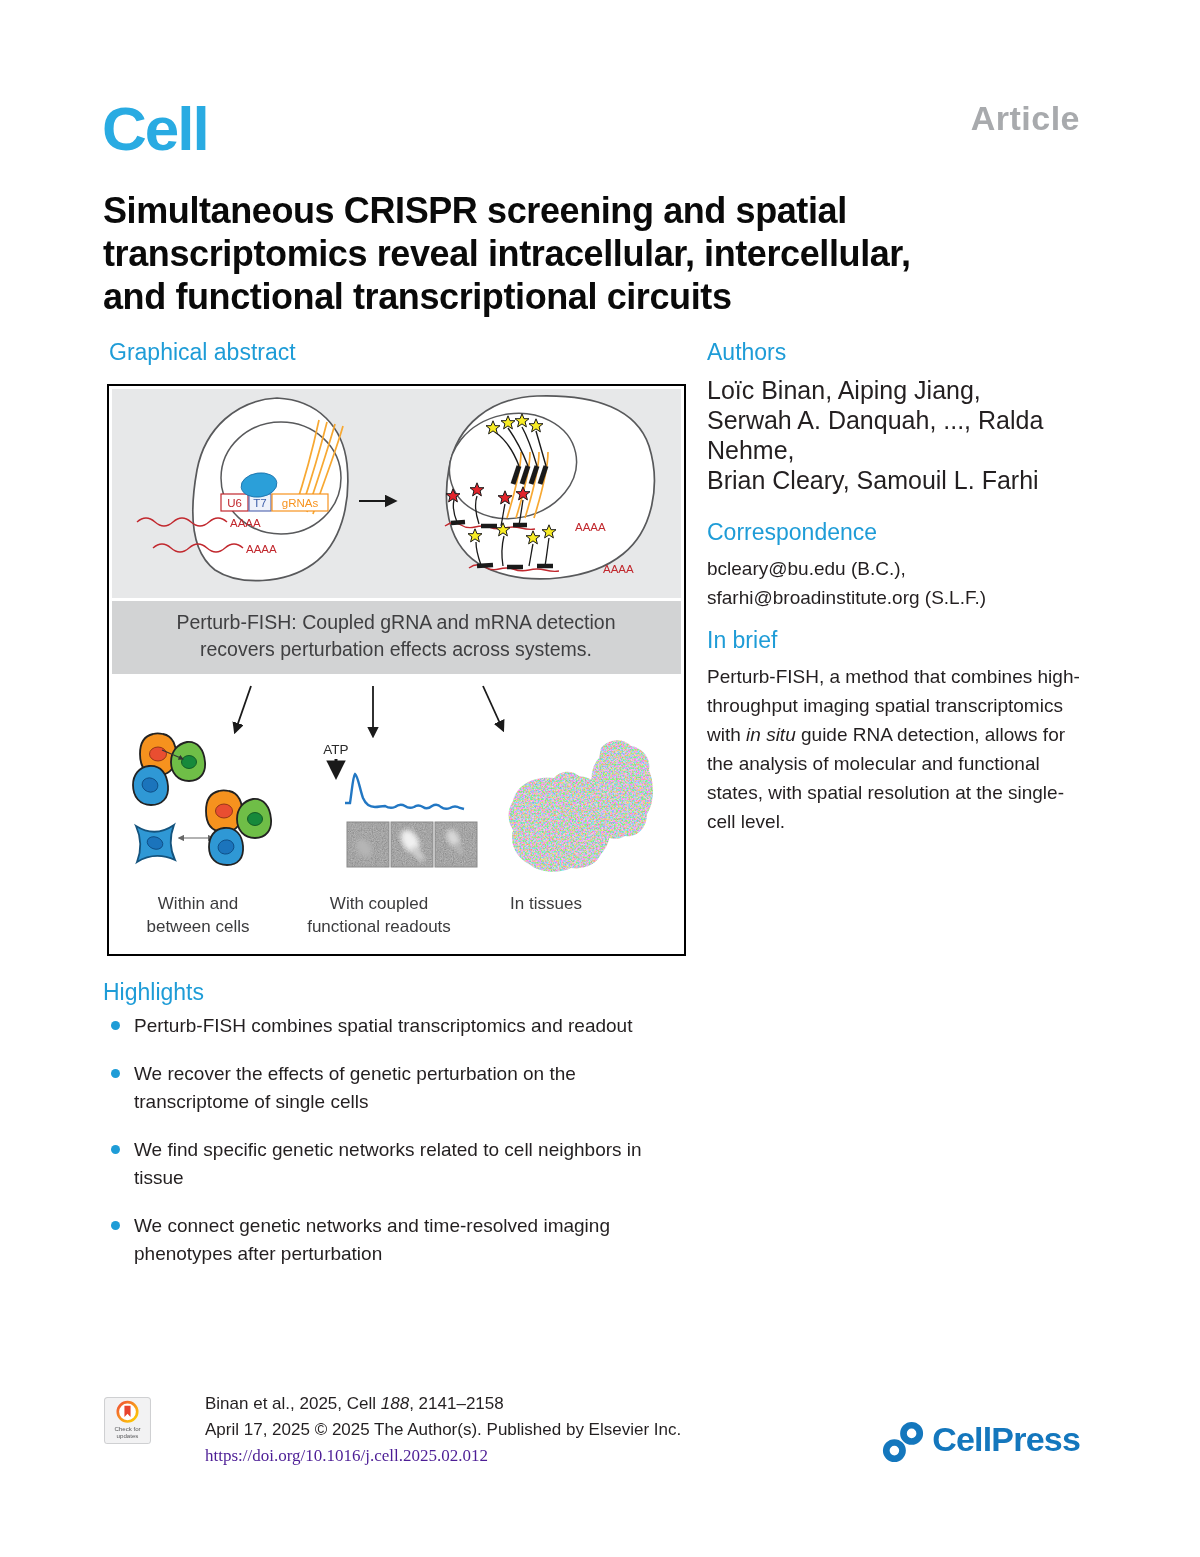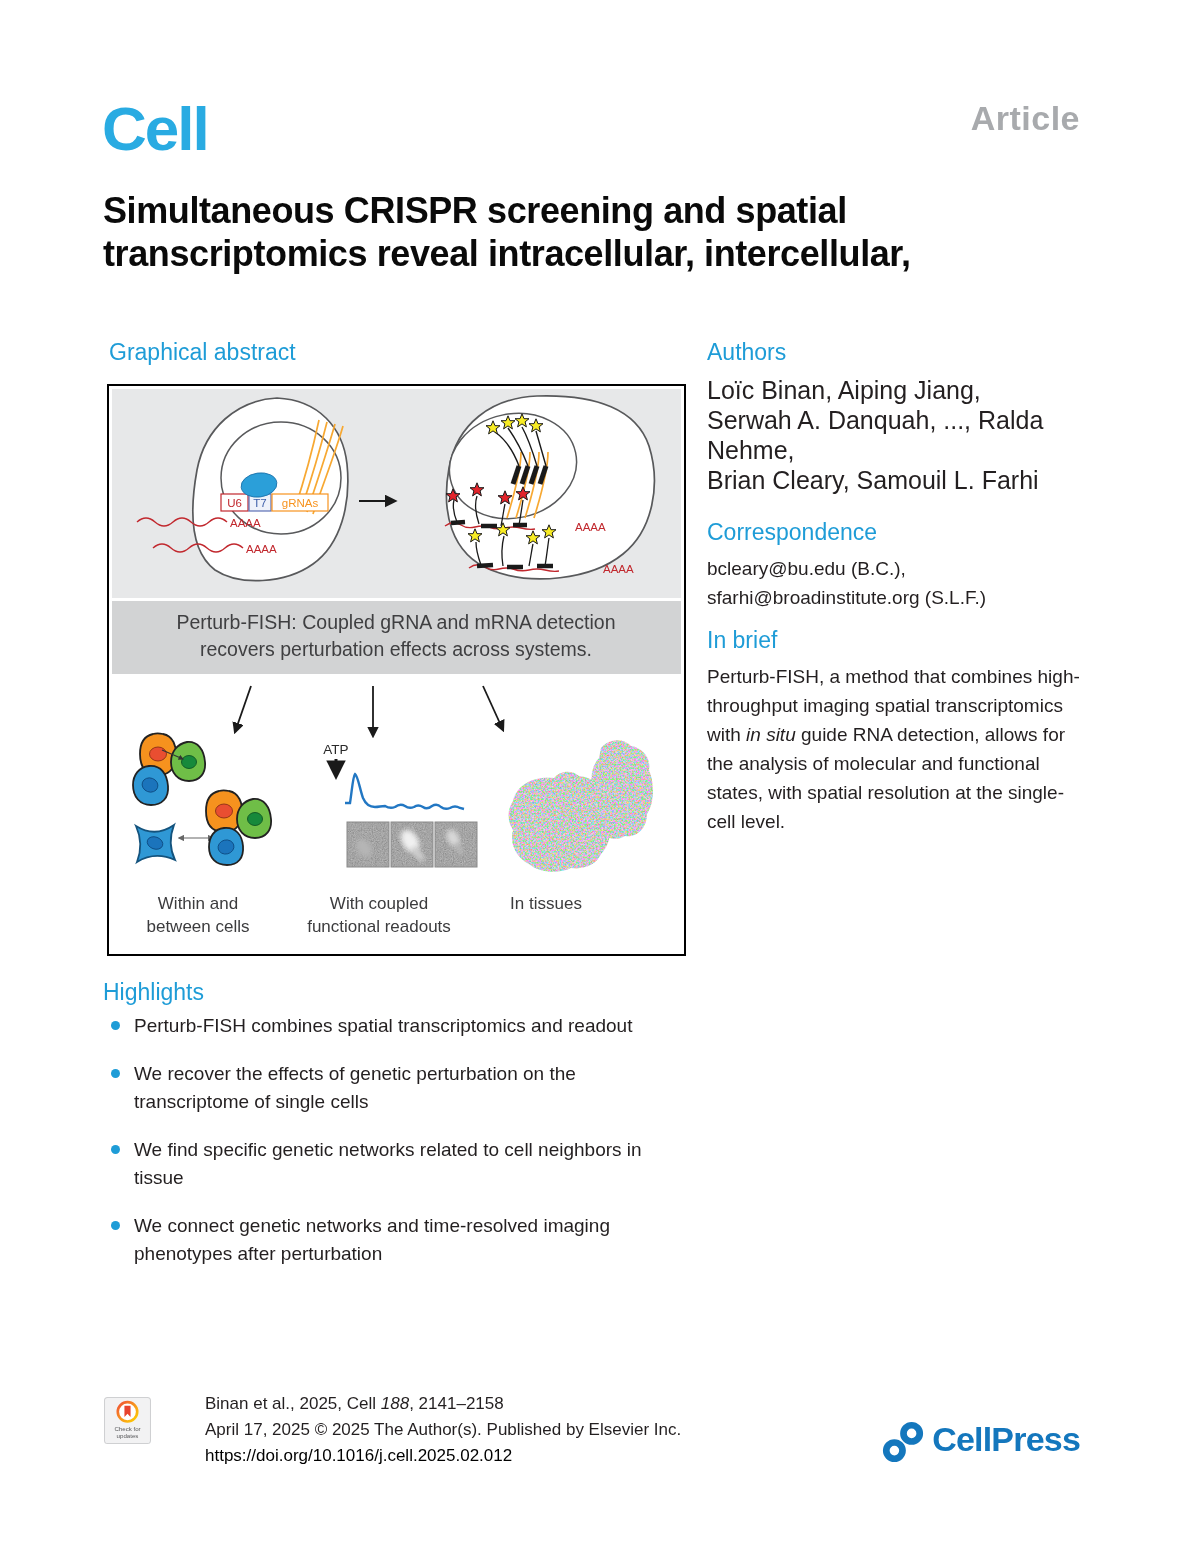--- a/index.html
+++ b/index.html
@@ -23,35 +23,36 @@
   .corr-lines .email{cursor:pointer;}
   .brief-text{margin-top:8px;font-size:19px;line-height:29px;width:382px;}
   .brief-text .it{font-style:italic;}
   .hl-heading{position:absolute;left:103px;top:979px;}
   .hl-list{position:absolute;left:103px;top:1012px;width:625px;}
   .hl-item{position:relative;padding-left:31px;margin-bottom:20px;font-size:19px;line-height:28px;}
   .hl-bullet{position:absolute;left:8px;top:9px;width:9px;height:9px;border-radius:50%;background:#1e9cd7;}
   .footer-badge{position:absolute;left:104px;top:1397px;width:47px;height:47px;cursor:pointer;}
   .footer-cite{position:absolute;left:205px;top:1391px;font-size:17px;line-height:26px;}
   .vol-italic{font-style:italic;}
-  .doi{color:#000000;text-decoration:none;cursor:pointer;display:inline-block;}
+  .doi{color:#4c1d95;text-decoration:none;cursor:pointer;display:inline-block;font-family:Liberation Serif, serif;}
   .cellpress{position:absolute;top:1420px;right:120px;display:flex;align-items:flex-start;gap:7px;cursor:pointer;}
   .cellpress-text{font-size:34px;font-weight:bold;color:#1477bd;letter-spacing:-.8px;}
 </style>
 </head>
 <body>
 
 <div class="page">
 
   <div class="cell-logo">Cell</div>
   <div class="article-badge">Article</div>
 
   <div class="title">
     <div>Simultaneous CRISPR screening and spatial</div>
     <div>transcriptomics reveal intracellular, intercellular,</div>
+    <div>and functional transcriptional circuits</div>
   </div>
 
   <div class="sec-heading ga-heading">Graphical abstract</div>
 
   <div class="figure">
     <svg viewBox="0 0 575 568" width="575" height="568">
       <defs>
         <marker id="mArrow" viewBox="0 0 10 10" refX="8" refY="5" markerWidth="6.5" markerHeight="6.5" orient="auto-start-reverse">
           <path d="M0,0 L10,5 L0,10 z" fill="#1a1a1a"></path>
         </marker>

